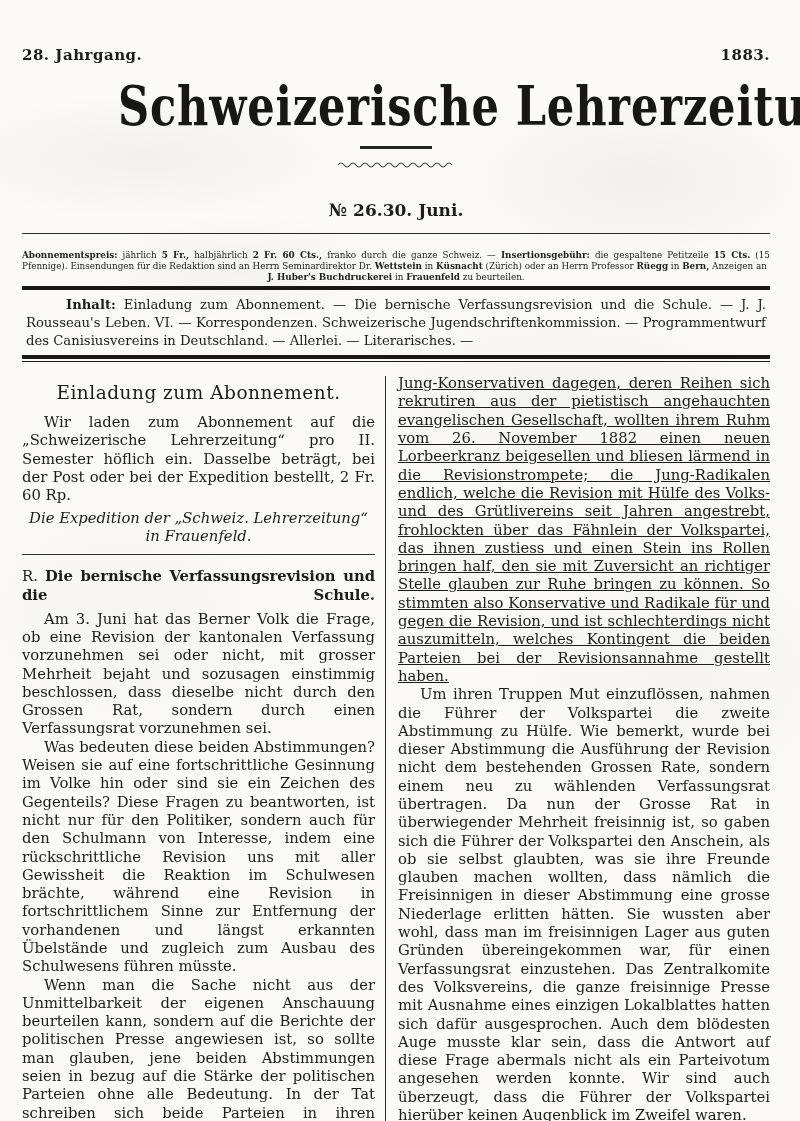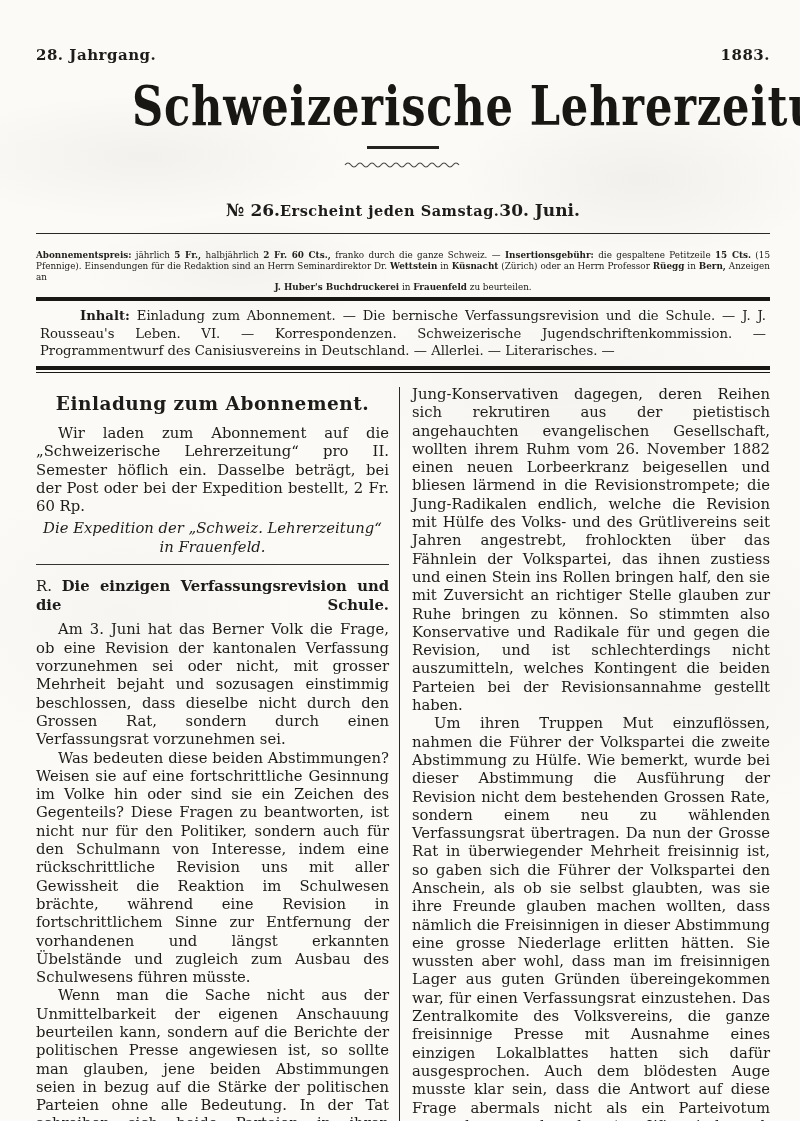--- a/index.html
+++ b/index.html
@@ -1,21 +1,21 @@
 <!DOCTYPE html>
 <html><head>
 <meta charset="utf-8">
 <style>
   html,body{margin:0;padding:0;background:#e9e7e2;}
   .page{
     position:relative;
     width:800px;height:1121px;
     margin:0 auto;
     box-sizing:border-box;
-    padding:46px 30px 0 36px;
+    padding:46px 30px 0 22px;
     background-color:#fbfaf7;
     background-image:
       radial-gradient(ellipse 300px 90px at 18% 14%, rgba(120,118,110,0.07), transparent 70%),
       radial-gradient(ellipse 260px 120px at 80% 16%, rgba(120,118,110,0.08), transparent 70%),
       radial-gradient(ellipse 220px 80px at 30% 24%, rgba(120,118,110,0.06), transparent 70%),
       radial-gradient(ellipse 320px 140px at 70% 35%, rgba(125,122,112,0.05), transparent 70%),
       radial-gradient(ellipse 260px 200px at 15% 55%, rgba(125,122,112,0.04), transparent 70%),
       radial-gradient(ellipse 300px 220px at 85% 60%, rgba(125,122,112,0.045), transparent 70%);
     overflow:hidden;
     font-family:"DejaVu Serif","Liberation Serif",serif;
@@ -41,22 +41,22 @@
   .bar-top{margin-top:4px;}
   .bar-bottom-wrap{margin-top:6px;}
   .bar-bottom-thin{height:1px;background:#191815;margin-top:2px;}
   .contents{margin:6px 4px 0 4px;font-size:13.2px;line-height:17.6px;text-align:justify;text-indent:40px;}
   .seg-b{font-weight:bold;}
   .columns{display:flex;margin-top:12px;}
   .col-left{width:353px;}
   .col-divider{width:1px;background:#2a2925;margin:2px 0 0 10px;}
   .col-right{flex:1;padding-left:12px;}
   .body-text p{margin:0;font-size:14.8px;line-height:18.3px;text-align:justify;text-indent:22px;}
-  .body-text p.no-indent{text-indent:0;}
-  .a1-title{margin:8px 0 10px 0;text-align:center;font-size:18.5px;font-weight:bold;letter-spacing:0.5px;}
+  .body-text p.no-indent{text-indent:0;text-decoration:underline;}
+  .a1-title{margin:8px 0 10px 0;text-align:center;font-size:18.5px;font-weight:normal;letter-spacing:0.5px;}
   .signature{margin:4px 0 6px 0;text-align:center;font-style:italic;font-size:14.8px;line-height:18.5px;}
   .col-rule{height:1px;background:#35342f;border:none;margin:8px 0 11px 0;}
   .a2-title{font-size:14.8px;line-height:19px;margin:0 0 6px 0;text-align:justify;text-align-last:justify;}
 </style>
 </head>
 <body>
 
 <div class="page">
 
   <div class="vol-row">
@@ -70,21 +70,20 @@
 
   <div class="mast-rule"></div>
 
 
   <svg class="ornament" width="118" height="9" viewBox="0 0 118 9">
     <path d="M1 5 Q4 1 7 5 T13 5 T19 5 T25 5 T31 5 T37 5 T43 5 T49 5 T55 5 T61 5 T67 5 T73 5 T79 5 T85 5 T91 5 T97 5 T103 5 T109 5 T115 5" fill="none" stroke="#4a4944" stroke-width="1.2"></path>
   </svg>
 
   <div class="issue-row">
     <span class="issue-no">№ 26.</span>
-    <span class="issue-freq">Erscheint jeden Samstag.</span>
     <span class="issue-date">30. Juni.</span>
   </div>
 
   <div class="thin-rule"></div>
 
   <div class="imprint"><span class="seg-b">Abonnementspreis:</span><span> jährlich </span><span class="seg-b">5 Fr.,</span><span> halbjährlich </span><span class="seg-b">2 Fr. 60 Cts.,</span><span> franko durch die ganze Schweiz. — </span><span class="seg-b">Insertionsgebühr:</span><span> die gespaltene Petitzeile </span><span class="seg-b">15 Cts.</span><span> (15 Pfennige). Einsendungen für die Redaktion sind an Herrn Seminardirektor Dr. </span><span class="seg-b">Wettstein</span><span> in </span><span class="seg-b">Küsnacht</span><span> (Zürich) oder an Herrn Professor </span><span class="seg-b">Rüegg</span><span> in </span><span class="seg-b">Bern,</span><span> Anzeigen an</span></div>
   <div class="imprint-address"><span class="seg-b">J. Huber's Buchdruckerei</span><span> in </span><span class="seg-b">Frauenfeld</span><span> zu beurteilen.</span></div>
 
   <div class="bar bar-top"></div>
 
@@ -98,21 +97,21 @@
   <div class="columns">
 
     <div class="col-left body-text">
       <div class="a1-title">Einladung zum Abonnement.</div>
       <p>Wir laden zum Abonnement auf die „Schweizerische Lehrerzeitung“ pro II. Semester höflich ein. Dasselbe beträgt, bei der Post oder bei der Expedition bestellt, 2 Fr. 60 Rp.</p>
       <div class="signature">
         <span>Die Expedition der „Schweiz. Lehrerzeitung“</span><br>
         <span>in Frauenfeld.</span>
       </div>
       <hr class="col-rule">
-      <div class="a2-title"><span>R. </span><span class="seg-b">Die einzigen Verfassungsrevision und die Schule.</span></div>
+      <div class="a2-title"><span>R. </span><span class="seg-b">Die bernische Verfassungsrevision und die Schule.</span></div>
       <p>Am 3. Juni hat das Berner Volk die Frage, ob eine Revision der kantonalen Verfassung vorzunehmen sei oder nicht, mit grosser Mehrheit bejaht und sozusagen einstimmig beschlossen, dass dieselbe nicht durch den Grossen Rat, sondern durch einen Verfassungsrat vorzunehmen sei.</p>
       <p>Was bedeuten diese beiden Abstimmungen? Weisen sie auf eine fortschrittliche Gesinnung im Volke hin oder sind sie ein Zeichen des Gegenteils? Diese Fragen zu beantworten, ist nicht nur für den Politiker, sondern auch für den Schulmann von Interesse, indem eine rückschrittliche Revision uns mit aller Gewissheit die Reaktion im Schulwesen brächte, während eine Revision in fortschrittlichem Sinne zur Entfernung der vorhandenen und längst erkannten Übelstände und zugleich zum Ausbau des Schulwesens führen müsste.</p>
       <p>Wenn man die Sache nicht aus der Unmittelbarkeit der eigenen Anschauung beurteilen kann, sondern auf die Berichte der politischen Presse angewiesen ist, so sollte man glauben, jene beiden Abstimmungen seien in bezug auf die Stärke der politischen Parteien ohne alle Bedeutung. In der Tat schreiben sich beide Parteien in ihren Organen den Sieg zu. Was vorerst die Revisionsfrage selbst anbetrifft, so standen hüben und drüben Gegner und Freunde desselben. Die Alt-Konservativen hatten das Bedenken, dass ihnen eine Revision manches noch nehmen könnte, was ihnen wertvoll ist; die Alt-Radikalen hielten den Zeitpunkt der Revision für höchst ungeeignet; die</p>
     </div>
 
     <div class="col-divider"></div>
 
     <div class="col-right body-text">
       <p class="no-indent">Jung-Konservativen dagegen, deren Reihen sich rekrutiren aus der pietistisch angehauchten evangelischen Gesellschaft, wollten ihrem Ruhm vom 26. November 1882 einen neuen Lorbeerkranz beigesellen und bliesen lärmend in die Revisionstrompete; die Jung-Radikalen endlich, welche die Revision mit Hülfe des Volks- und des Grütlivereins seit Jahren angestrebt, frohlockten über das Fähnlein der Volkspartei, das ihnen zustiess und einen Stein ins Rollen bringen half, den sie mit Zuversicht an richtiger Stelle glauben zur Ruhe bringen zu können. So stimmten also Konservative und Radikale für und gegen die Revision, und ist schlechterdings nicht auszumitteln, welches Kontingent die beiden Parteien bei der Revisionsannahme gestellt haben.</p>
       <p>Um ihren Truppen Mut einzuflössen, nahmen die Führer der Volkspartei die zweite Abstimmung zu Hülfe. Wie bemerkt, wurde bei dieser Abstimmung die Ausführung der Revision nicht dem bestehenden Grossen Rate, sondern einem neu zu wählenden Verfassungsrat übertragen. Da nun der Grosse Rat in überwiegender Mehrheit freisinnig ist, so gaben sich die Führer der Volkspartei den Anschein, als ob sie selbst glaubten, was sie ihre Freunde glauben machen wollten, dass nämlich die Freisinnigen in dieser Abstimmung eine grosse Niederlage erlitten hätten. Sie wussten aber wohl, dass man im freisinnigen Lager aus guten Gründen übereingekommen war, für einen Verfassungsrat einzustehen. Das Zentralkomite des Volksvereins, die ganze freisinnige Presse mit Ausnahme eines einzigen Lokalblattes hatten sich dafür ausgesprochen. Auch dem blödesten Auge musste klar sein, dass die Antwort auf diese Frage abermals nicht als ein Parteivotum angesehen werden konnte. Wir sind auch überzeugt, dass die Führer der Volkspartei hierüber keinen Augenblick im Zweifel waren.</p>

